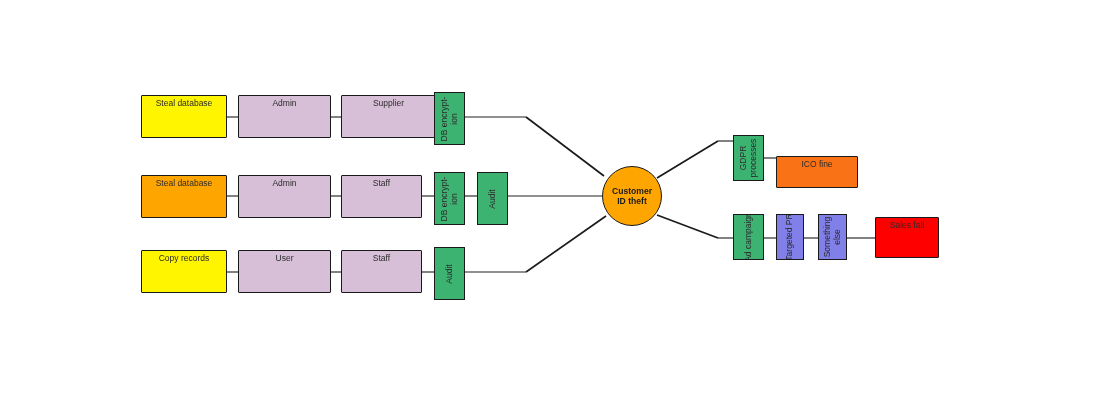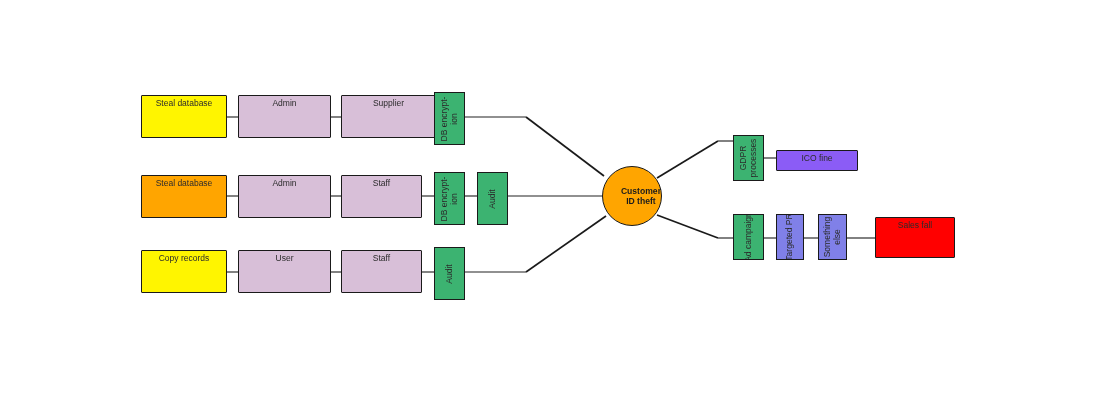--- a/index.html
+++ b/index.html
@@ -58,21 +58,21 @@
     color: #2b2b2b;
     white-space: pre;
   }
   .circle {
     position: absolute;
     border-radius: 50%;
     border: 1.6px solid #1a1a1a;
     box-sizing: border-box;
     display: flex;
     align-items: center;
-    justify-content: flex-end;
+    justify-content: center;
     z-index: 4;
   }
   .circle .clbl {
     font-size: 8.6px;
     line-height: 10px;
     font-weight: bold;
     color: #1c1c1c;
     text-align: center;
     white-space: pre-line;
   }
@@ -159,31 +159,31 @@
 
   <div class="circle" style="left:602px; top:166px; width:60px; height:60px; background:#FFA500;">
     <span class="clbl">Customer
 ID theft</span>
   </div>
 
   <div class="node vbox" style="left:733px; top:135px; width:31px; height:46px; background:#3CB371;">
     <span class="vlbl">GDPR
 processes</span>
   </div>
-  <div class="node rbox" style="left:776px; top:150px; width:82px; height:21px; background:#8b5cf6;">
+  <div class="node rbox" style="left:776px; top:156px; width:82px; height:32px; background:#f97316;">
     <span class="lbl">ICO fine</span>
   </div>
 
   <div class="node vbox" style="left:733px; top:214px; width:31px; height:46px; background:#3CB371; overflow:hidden;">
     <span class="vlbl">Ad campaign</span>
   </div>
   <div class="node vbox" style="left:776px; top:214px; width:28px; height:46px; background:#8080E8; overflow:hidden;">
     <span class="vlbl">Targeted PR</span>
   </div>
   <div class="node vbox" style="left:818px; top:214px; width:29px; height:46px; background:#8080E8;">
     <span class="vlbl">Something
 else</span>
   </div>
-  <div class="node rbox" style="left:875px; top:217px; width:80px; height:41px; background:#FF0000;">
+  <div class="node rbox" style="left:875px; top:217px; width:64px; height:41px; background:#FF0000;">
     <span class="lbl">Sales fall</span>
   </div>
 
 </div>
 
 </body></html>

